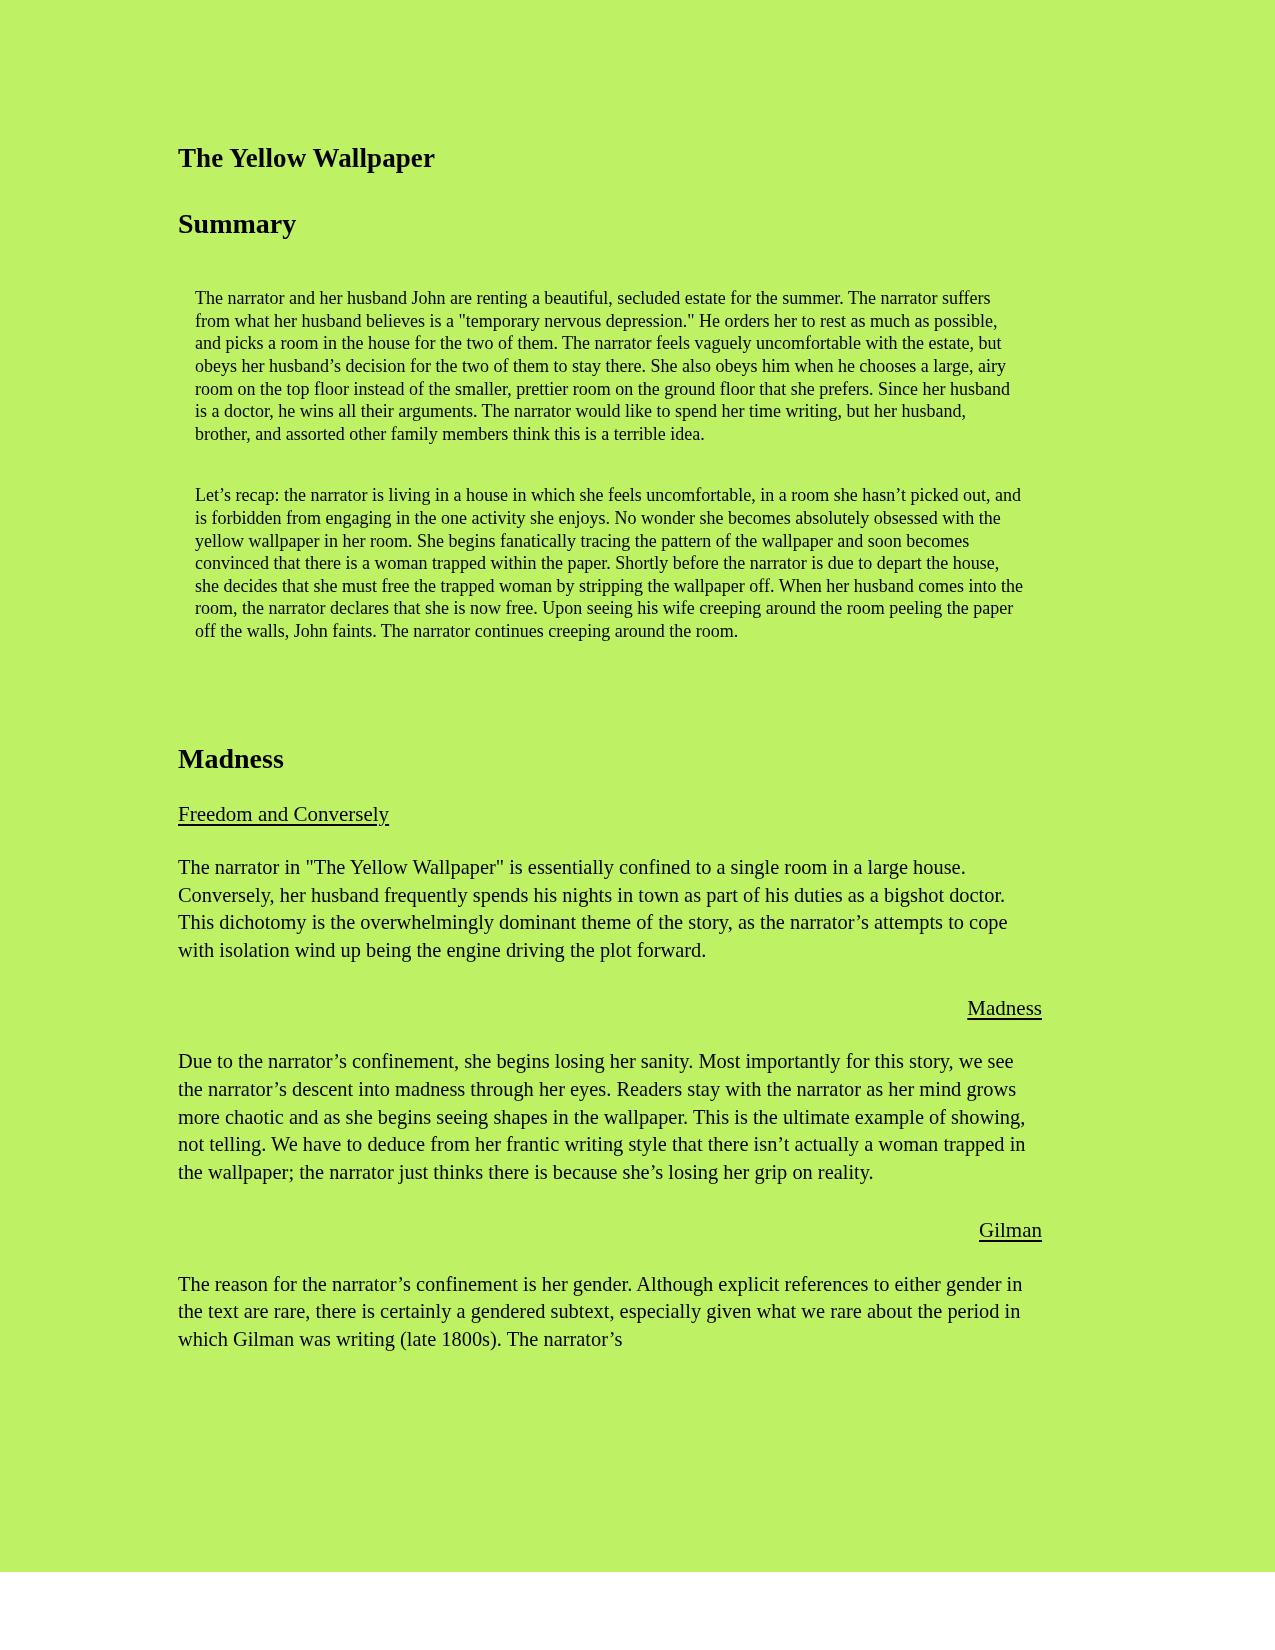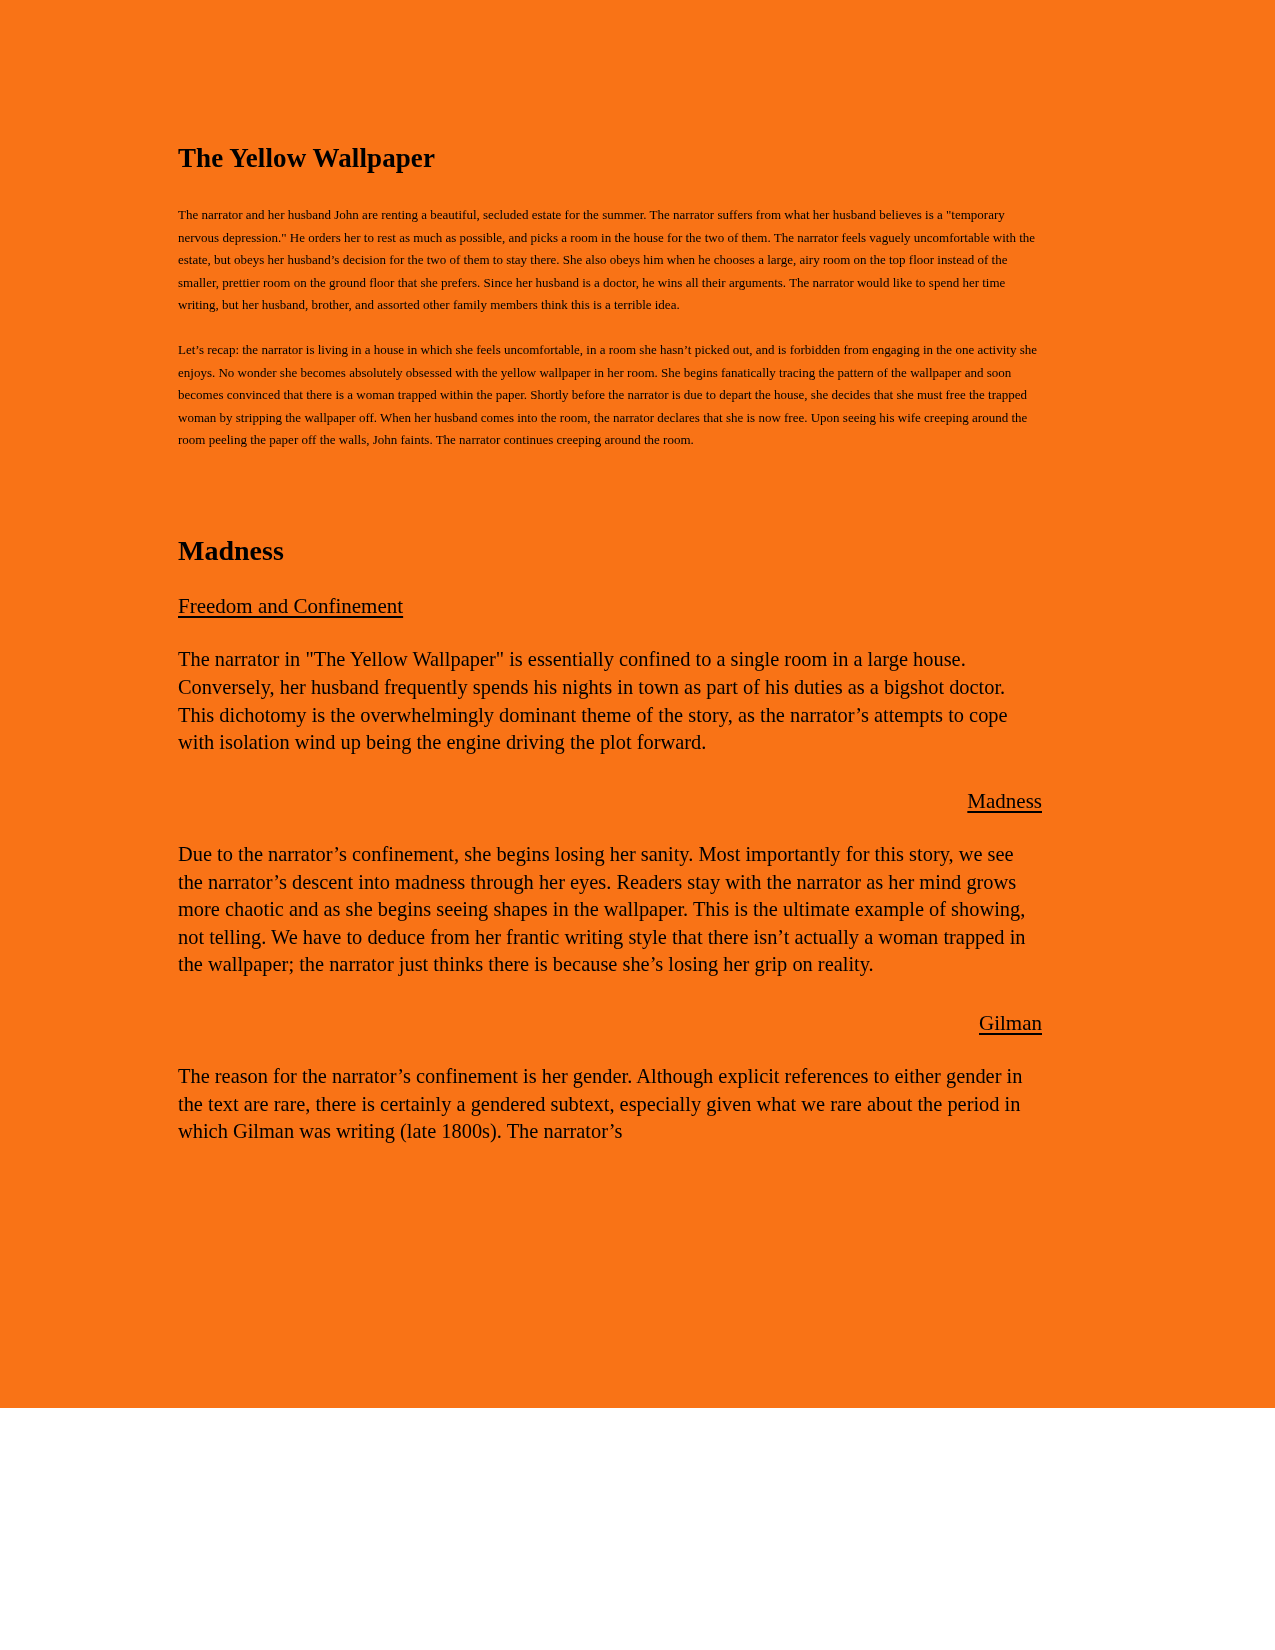--- a/index.html
+++ b/index.html
@@ -8,22 +8,22 @@
     padding: 0;
     background: #ffffff;
   }
   body {
     font-family: "Liberation Serif", "DejaVu Serif", serif;
     color: #000000;
   }
   .page {
     position: relative;
     width: 1275px;
-    height: 1408px;
-    background: #f97316;
+    height: 1572px;
+    background: #bef264;
     margin: 0 auto;
     overflow: hidden;
     box-sizing: border-box;
   }
   .content {
     position: absolute;
     left: 178px;
     top: 0;
     width: 864px;
   }
@@ -64,23 +64,23 @@
   .sub-heading.first {
     padding-top: 27px;
   }
   .sub-heading.later {
     padding-top: 32px;
     text-align: right;
   }
 
   
   p.summary-para {
-    font-size: 13px;
+    font-size: 18px;
     line-height: 22.6px;
-    margin: 0;
+    margin: 17px;
     text-align: left;
   }
   p.summary-para.first {
     padding-top: 30px;
   }
   p.summary-para.next {
     padding-top: 22px;
   }
 
   
@@ -93,28 +93,29 @@
   }
 </style>
 </head>
 <body>
 
 <div class="page">
   <div class="content">
 
     <h1 class="doc-title">The Yellow Wallpaper</h1>
 
+    <h2 class="section-heading summary">Summary</h2>
 
     <p class="summary-para first">The narrator and her husband John are renting a beautiful, secluded estate for the summer. The narrator suffers from what her husband believes is a "temporary nervous depression." He orders her to rest as much as possible, and picks a room in the house for the two of them. The narrator feels vaguely uncomfortable with the estate, but obeys her husband’s decision for the two of them to stay there. She also obeys him when he chooses a large, airy room on the top floor instead of the smaller, prettier room on the ground floor that she prefers. Since her husband is a doctor, he wins all their arguments. The narrator would like to spend her time writing, but her husband, brother, and assorted other family members think this is a terrible idea.</p>
 
     <p class="summary-para next">Let’s recap: the narrator is living in a house in which she feels uncomfortable, in a room she hasn’t picked out, and is forbidden from engaging in the one activity she enjoys. No wonder she becomes absolutely obsessed with the yellow wallpaper in her room. She begins fanatically tracing the pattern of the wallpaper and soon becomes convinced that there is a woman trapped within the paper. Shortly before the narrator is due to depart the house, she decides that she must free the trapped woman by stripping the wallpaper off. When her husband comes into the room, the narrator declares that she is now free. Upon seeing his wife creeping around the room peeling the paper off the walls, John faints. The narrator continues creeping around the room.</p>
 
     <h2 class="section-heading themes">Madness</h2>
 
-    <h3 class="sub-heading first">Freedom and Confinement</h3>
+    <h3 class="sub-heading first">Freedom and Conversely</h3>
 
     <p class="theme-para">The narrator in "The Yellow Wallpaper" is essentially confined to a single room in a large house. Conversely, her husband frequently spends his nights in town as part of his duties as a bigshot doctor. This dichotomy is the overwhelmingly dominant theme of the story, as the narrator’s attempts to cope with isolation wind up being the engine driving the plot forward.</p>
 
     <h3 class="sub-heading later">Madness</h3>
 
     <p class="theme-para">Due to the narrator’s confinement, she begins losing her sanity. Most importantly for this story, we see the narrator’s descent into madness through her eyes. Readers stay with the narrator as her mind grows more chaotic and as she begins seeing shapes in the wallpaper. This is the ultimate example of showing, not telling. We have to deduce from her frantic writing style that there isn’t actually a woman trapped in the wallpaper; the narrator just thinks there is because she’s losing her grip on reality.</p>
 
     <h3 class="sub-heading later">Gilman</h3>
 
     <p class="theme-para">The reason for the narrator’s confinement is her gender. Although explicit references to either gender in the text are rare, there is certainly a gendered subtext, especially given what we rare about the period in which Gilman was writing (late 1800s). The narrator’s</p>

